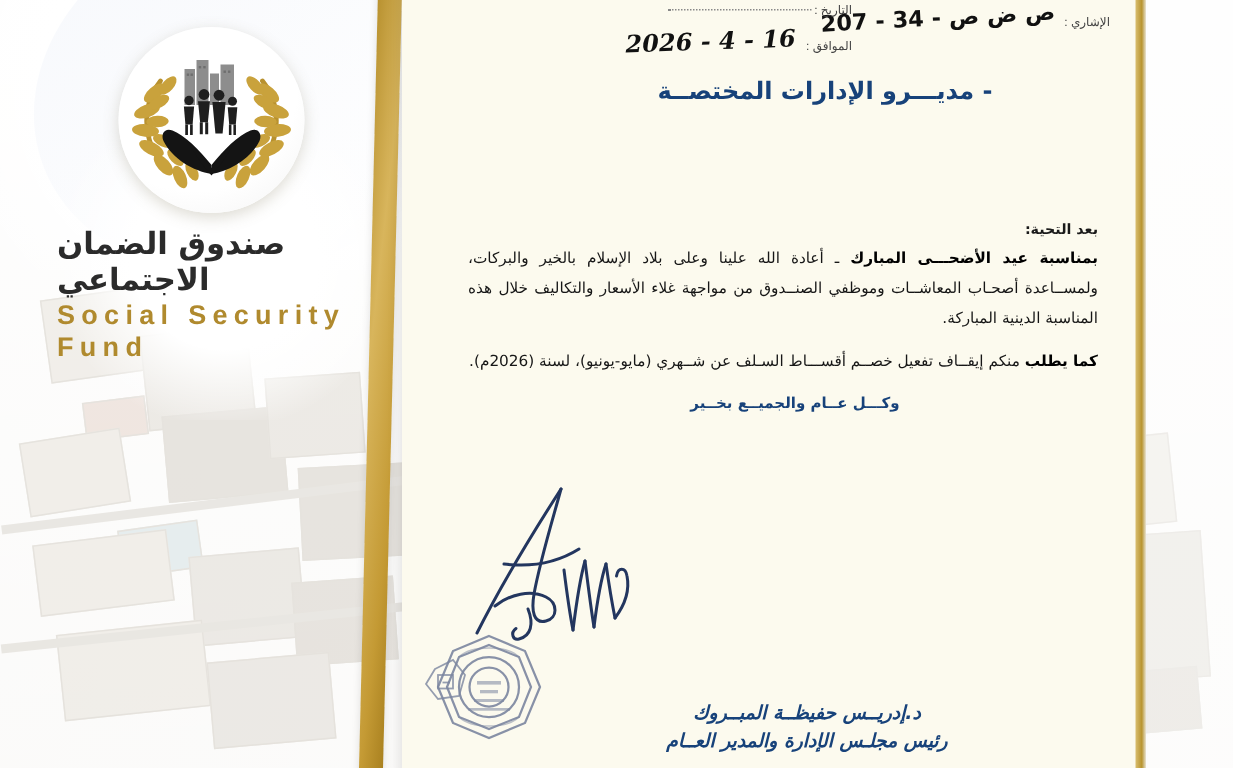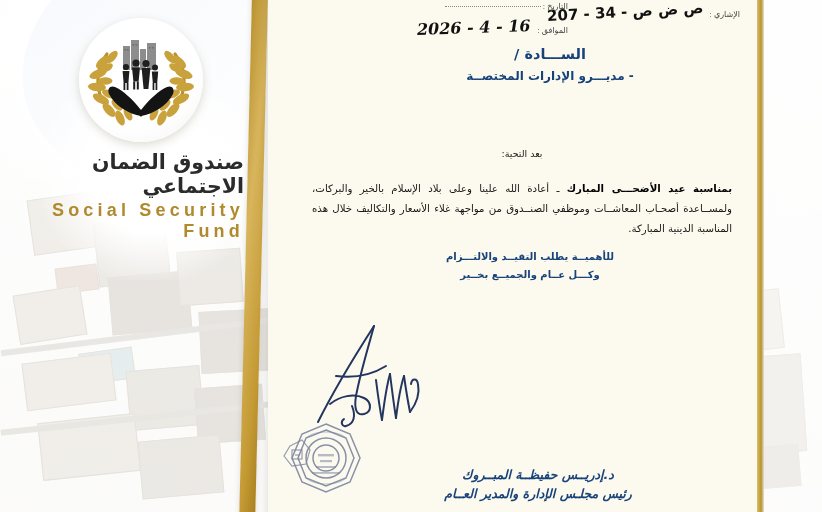--- a/index.html
+++ b/index.html
@@ -40,21 +40,21 @@
     border-radius:50%;
     background:linear-gradient(160deg,rgba(246,248,252,.9),rgba(255,255,255,0));
     transform:rotate(-18deg);
   }
   .glow{
     position:absolute;left:40px;top:100px;width:220px;height:180px;
     background:radial-gradient(ellipse at 50% 40%,rgba(255,255,255,1) 40%,rgba(255,255,255,0) 75%);
   }
 
   
-  .logo-wrap{position:absolute;left:38px;top:18px;width:206px;text-align:right;}
+  .logo-wrap{position:absolute;left:38px;top:18px;width:206px;text-align:left;}
   .emblem{
     width:124px;height:124px;margin:0 auto;border-radius:50%;
     background:radial-gradient(circle at 40% 32%,#ffffff 62%,#f3f3f3 100%);
     box-shadow:0 3px 10px rgba(120,110,80,.25);
     position:relative;
   }
   .logo-ar{
     margin-top:8px;font-size:20.5px;font-weight:bold;color:#2b2b2b;letter-spacing:.3px;
     font-family:"DejaVu Sans","Liberation Sans",sans-serif;
   }
@@ -96,26 +96,26 @@
     transform:rotate(-2deg);display:inline-block;
   }
   .hand-ar{
     font-family:"DejaVu Sans","Liberation Sans",sans-serif;
     font-weight:bold;color:#111;transform:rotate(-3deg);display:inline-block;
   }
 
   .addr{position:absolute;top:46px;right:18px;width:380px;text-align:center;}
   .addr-head{font-size:14.5px;font-weight:bold;color:#17427a;margin-bottom:7px;
     letter-spacing:.5px;font-family:"DejaVu Sans","Liberation Sans",sans-serif;}
-  .addr-line{font-size:12px;font-weight:bold;color:#17427a;margin:5px 0;
+  .addr-line{font-size:16px;font-weight:bold;color:#17427a;margin:5px 0;
     font-family:"DejaVu Sans","Liberation Sans",sans-serif;}
 
   .body-wrap{position:absolute;top:148px;right:26px;width:420px;}
-  .salutation{font-size:9.5px;font-weight:normal;color:#1a1a1a;text-align:center;
-    font-family:"DejaVu Sans","Liberation Sans",sans-serif;margin-bottom:20px;}
+  .salutation{font-size:9.5px;font-weight:bold;color:#1a1a1a;text-align:right;
+    font-family:"DejaVu Sans","Liberation Sans",sans-serif;margin-bottom:4px;}
   .para{
     font-size:10.2px;line-height:1.95;color:#161616;text-align:justify;
     font-family:"DejaVu Sans","Liberation Sans",sans-serif;
     margin-bottom:9px;
   }
   .para b{font-weight:bold;color:#000;}
 
   .closing{margin-top:6px;text-align:center;padding-left:16px;}
   .closing div{
     font-size:10px;font-weight:bold;color:#17427a;line-height:1.85;
@@ -257,35 +257,36 @@
         <span class="meta-lbl">التاريخ :</span>
         <span class="rule" style="width:96px;"></span>
       </div>
       <div class="meta-row" style="top:16px;right:190px;">
         <span class="meta-lbl">الموافق :</span>
         <span class="hand" style="font-size:16px;margin-right:5px;direction:ltr;">2026 - 4 - 16</span>
       </div>
     </div>
 
     <div class="addr">
-      <div class="addr-head">الســـادة /</div>
       <div class="addr-line">- مديـــرو الإدارات المختصــة</div>
     </div>
 
     <div class="body-wrap">
       <div class="salutation">بعد التحية:</div>
 
       <div class="para">
         <b>بمناسبة عيد الأضحـــى المبارك</b><span> ـ أعادة الله علينا وعلى بلاد الإسلام بالخير والبركات، ولمســاعدة أصحـاب المعاشــات وموظفي الصنــدوق من مواجهة غلاء الأسعار والتكاليف خلال هذه المناسبة الدينية المباركة.</span>
       </div>
 
 
+      <div class="para">
+        <b>كما يطلب</b><span> منكم إيقــاف تفعيل خصــم أقســـاط السـلف عن شــهري (مايو-يونيو)، لسنة (2026م).</span>
+      </div>
 
       <div class="closing">
-        <div>للأهميــة يطلب التقيــد والالتـــزام</div>
         <div>وكـــل عــام والجميــع بخــير</div>
       </div>
     </div>
 
     <div class="signature">
       <svg viewBox="0 0 130 120" width="130" height="120" aria-hidden="true">
         <g fill="none" stroke="#23365f" stroke-width="2" stroke-linecap="round" stroke-linejoin="round">
           <path d="M6 104 C22 72 44 36 62 8"></path>
           <path d="M62 8 C56 30 48 56 44 78 C42 90 44 98 52 96 C60 94 60 84 52 80 C42 75 28 78 18 86"></path>
           <path d="M24 58 C40 60 58 58 74 48"></path>

